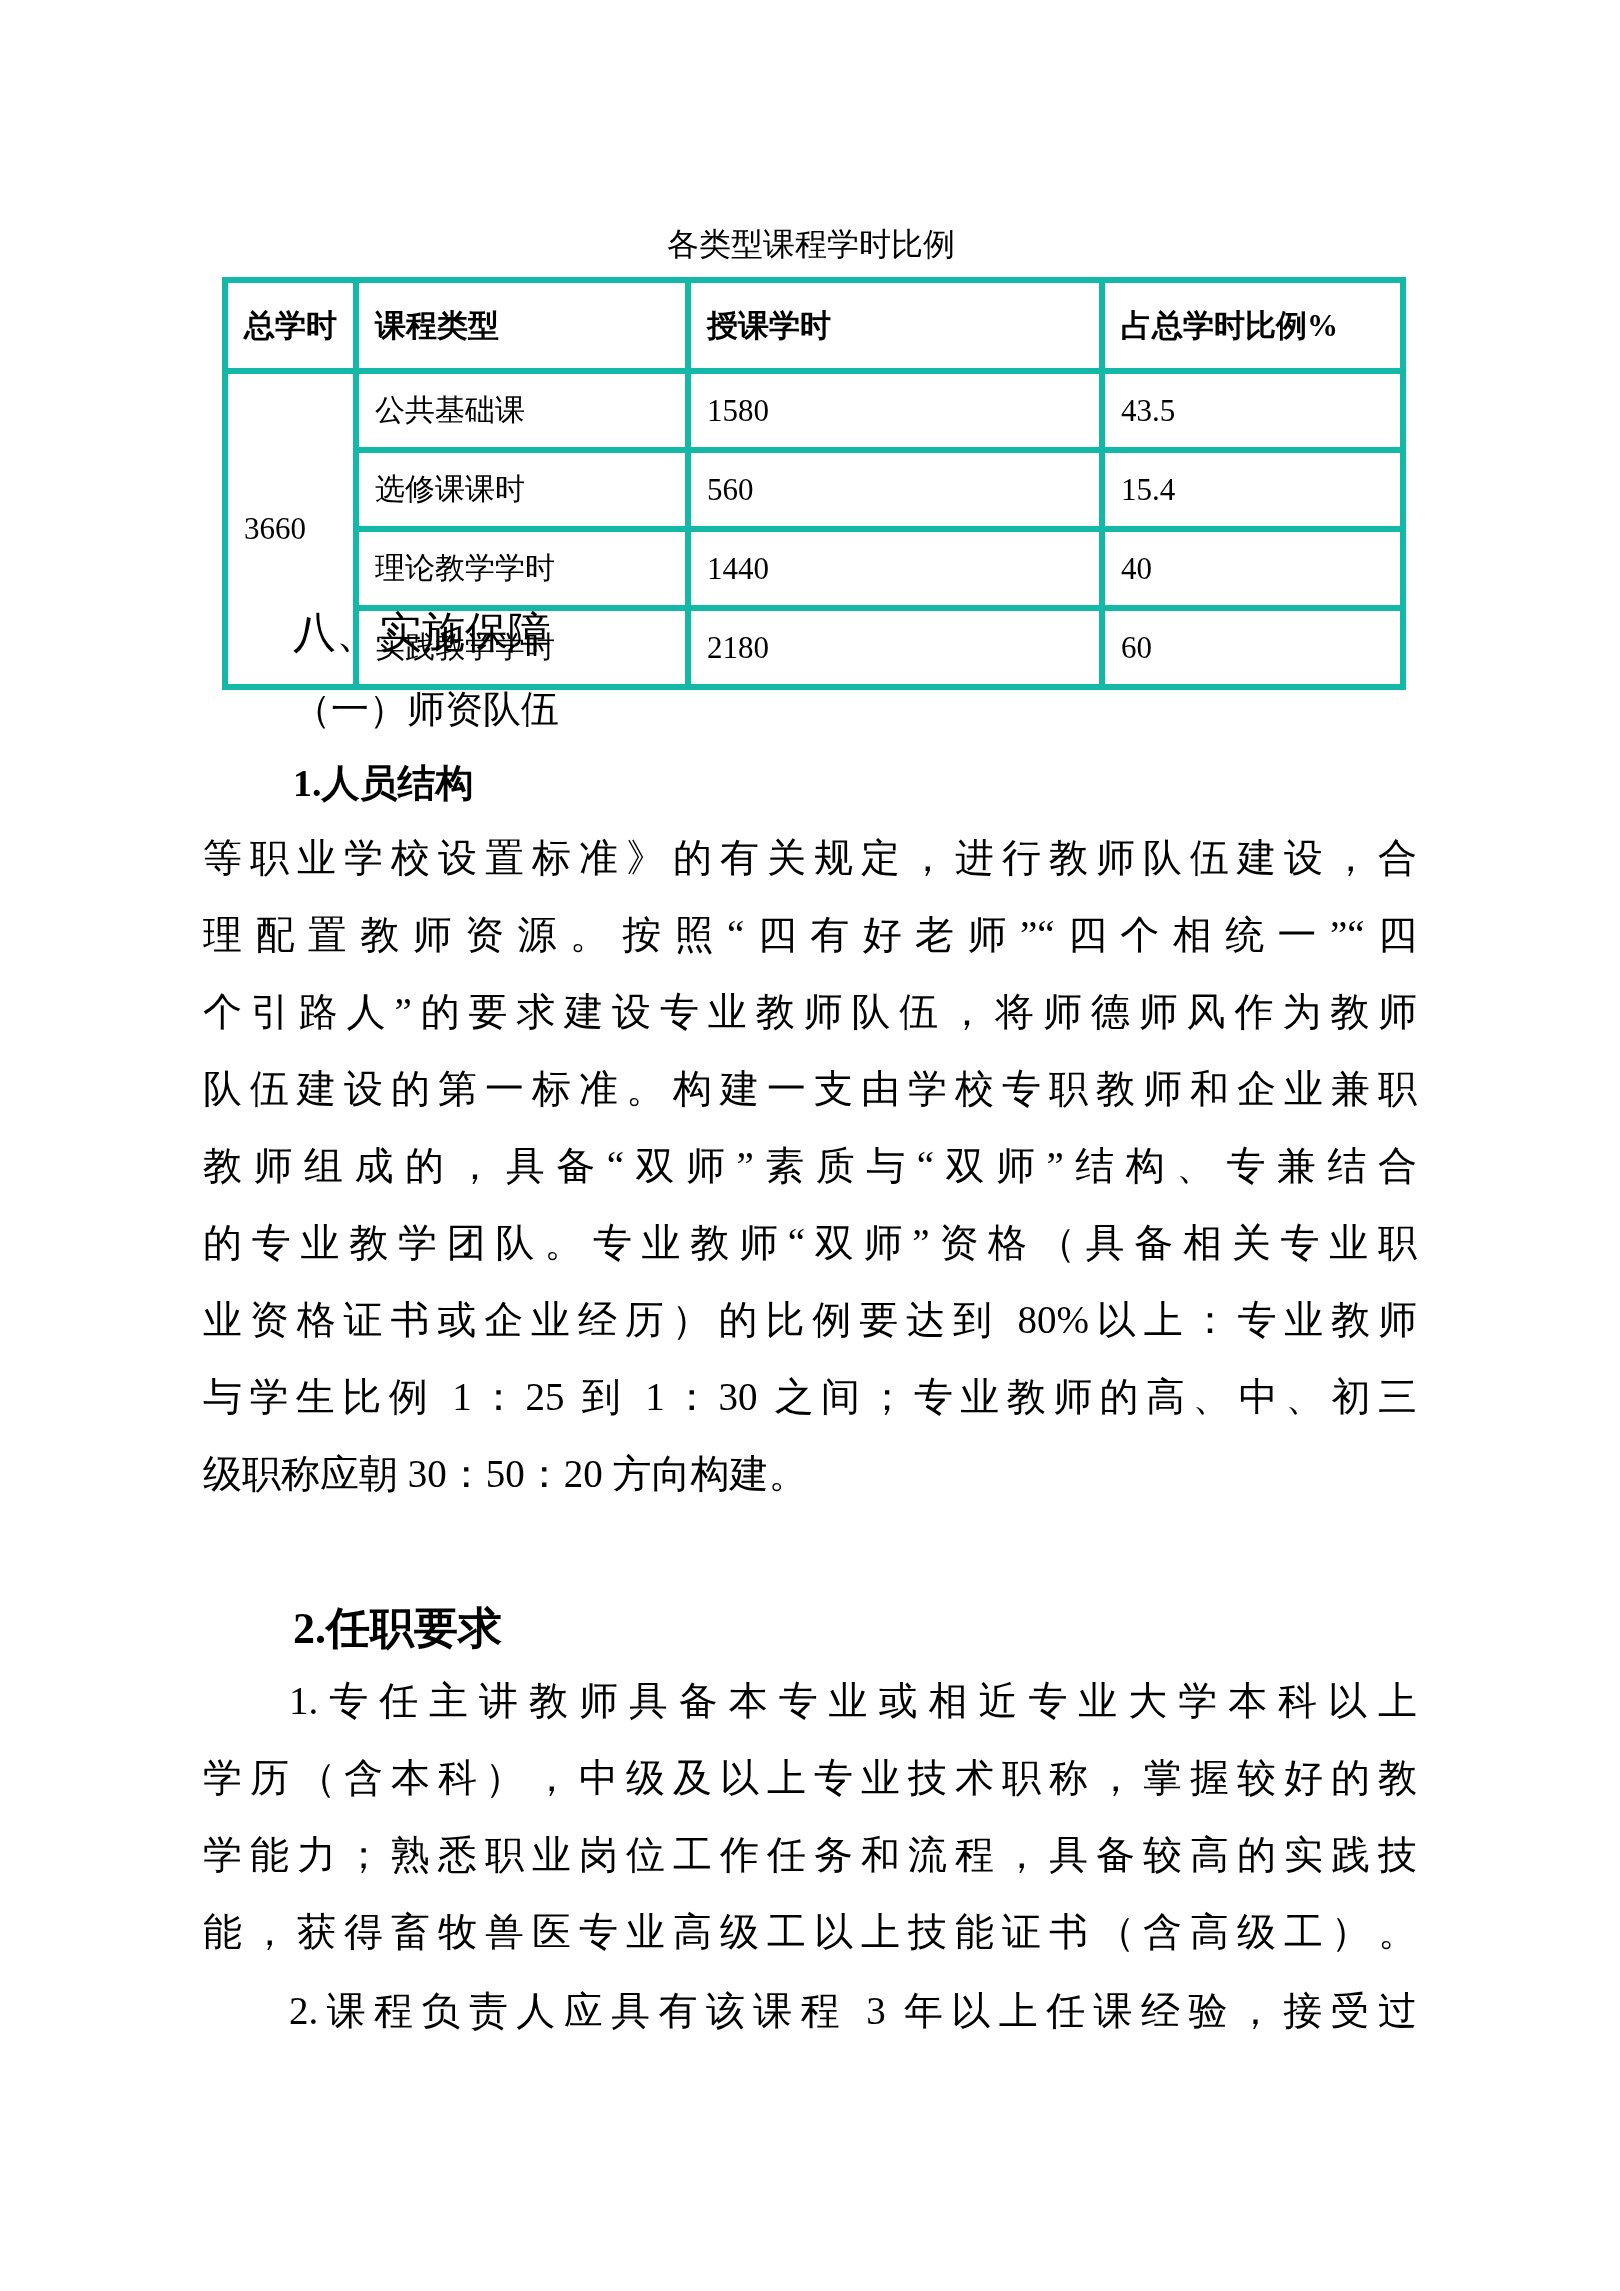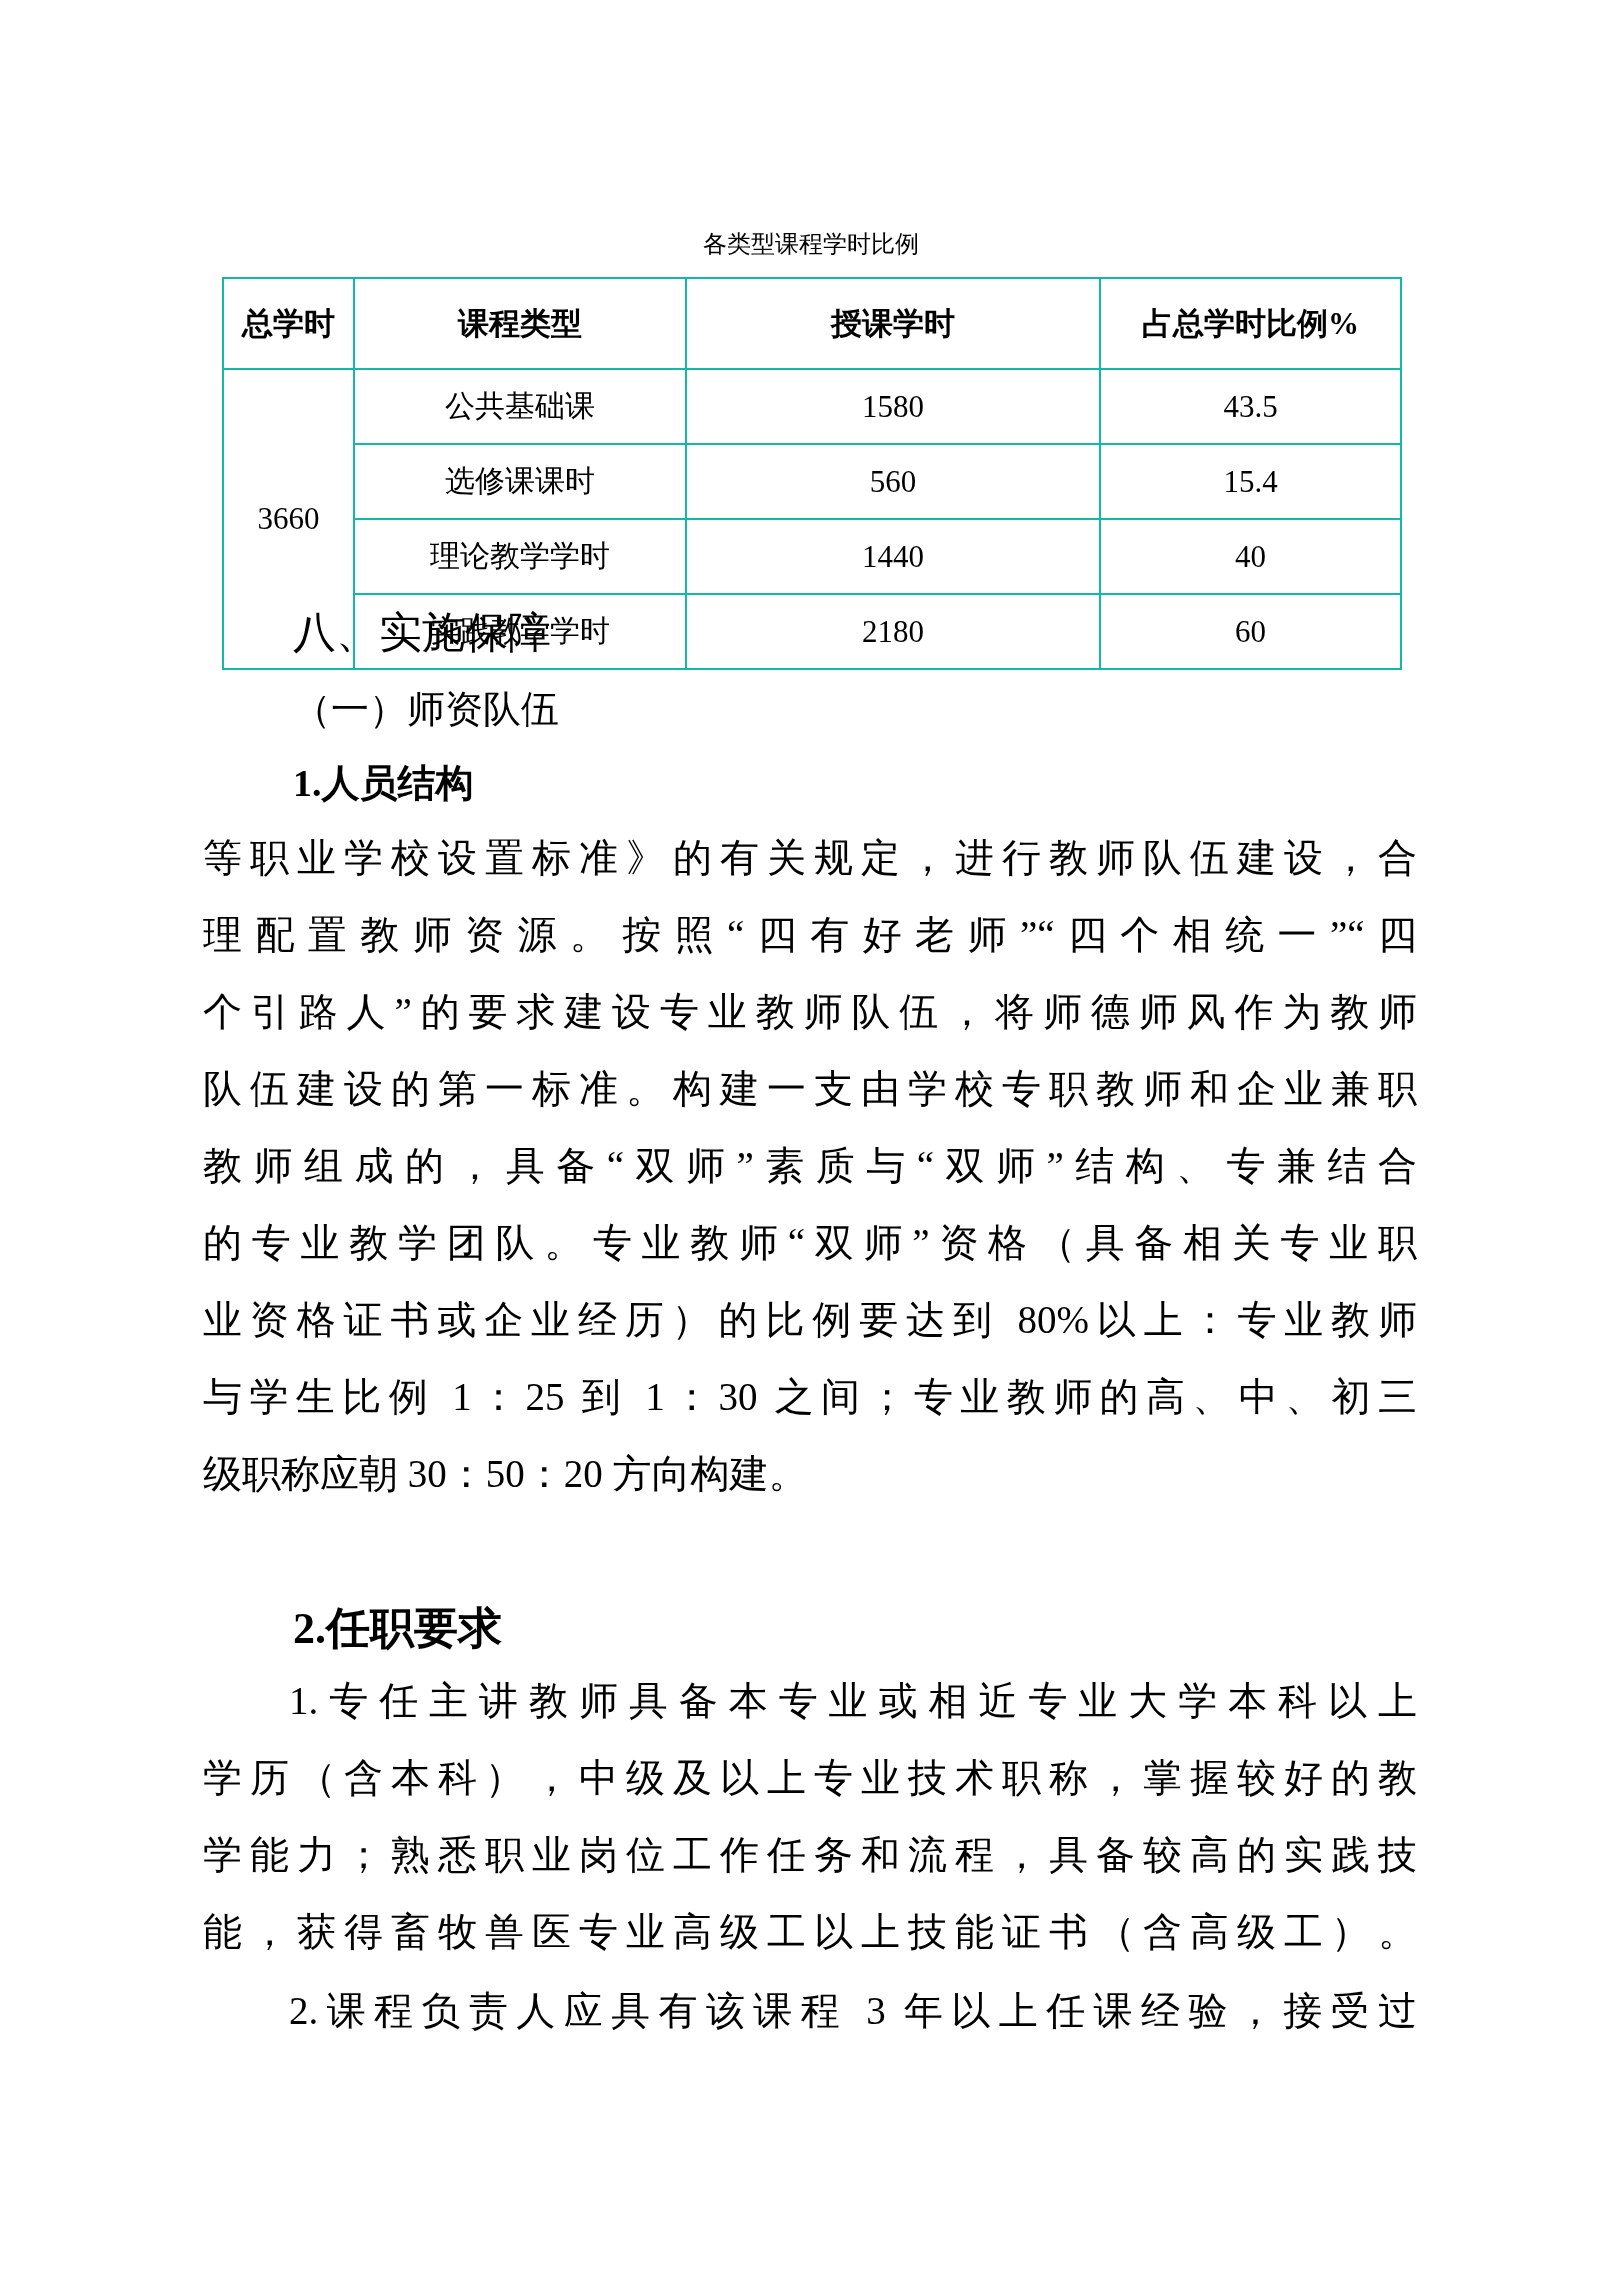--- a/index.html
+++ b/index.html
@@ -13,37 +13,37 @@
     overflow: hidden;
   }
 
   
   .caption {
     position: absolute;
     left: 222px;
     top: 216px;
     width: 1178px;
     text-align: center;
-    font-size: 24px;
+    font-size: 32px;
     line-height: 57px;
   }
 
   
   table.hours {
     position: absolute;
     left: 222px;
     top: 277px;
     width: 1178px;
     border-collapse: collapse;
     table-layout: fixed;
     border: 2.9px solid #000000;
   }
   table.hours th, table.hours td {
-    border: 2px solid #14b8a6;
-    text-align: center;
+    border: 6px solid #14b8a6;
+    text-align: left;
     vertical-align: middle;
     padding: 16px;
     overflow: hidden;
   }
   table.hours thead tr { height: 91px; }
   table.hours tbody tr { height: 44px; }
   table.hours th { font-size: 31px; font-weight: bold; }
   table.hours td { font-size: 30px; }
   table.hours td.num { font-size: 31px; }
 

